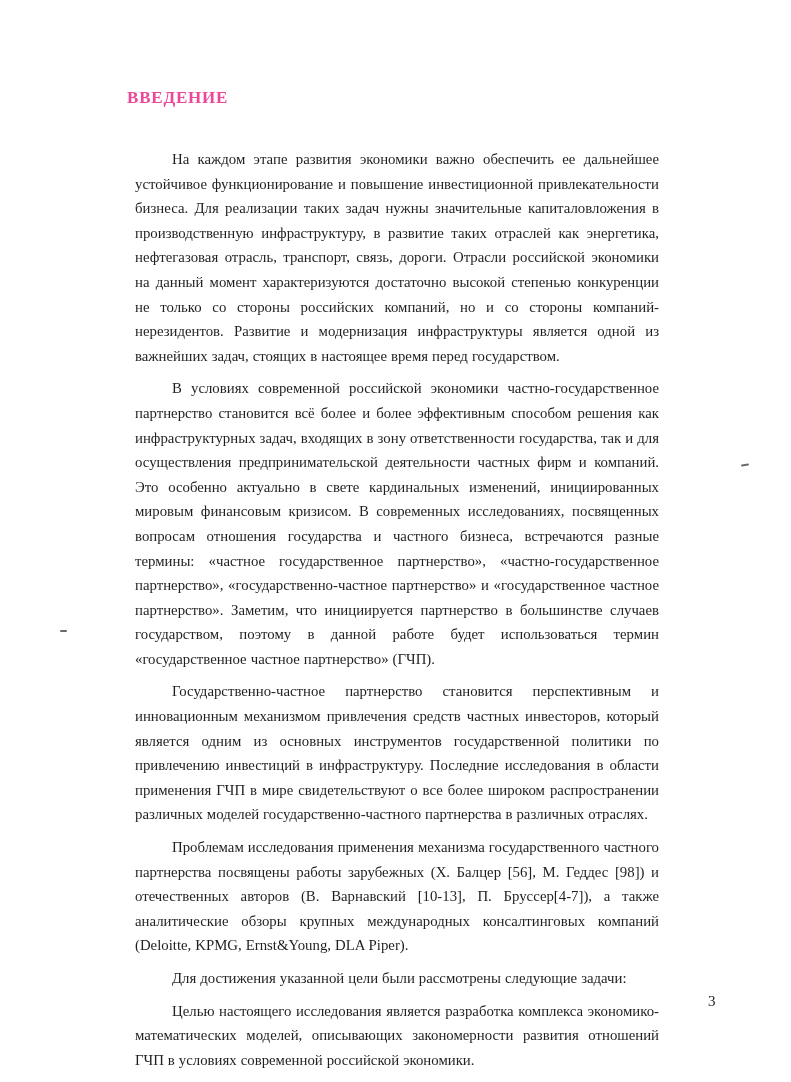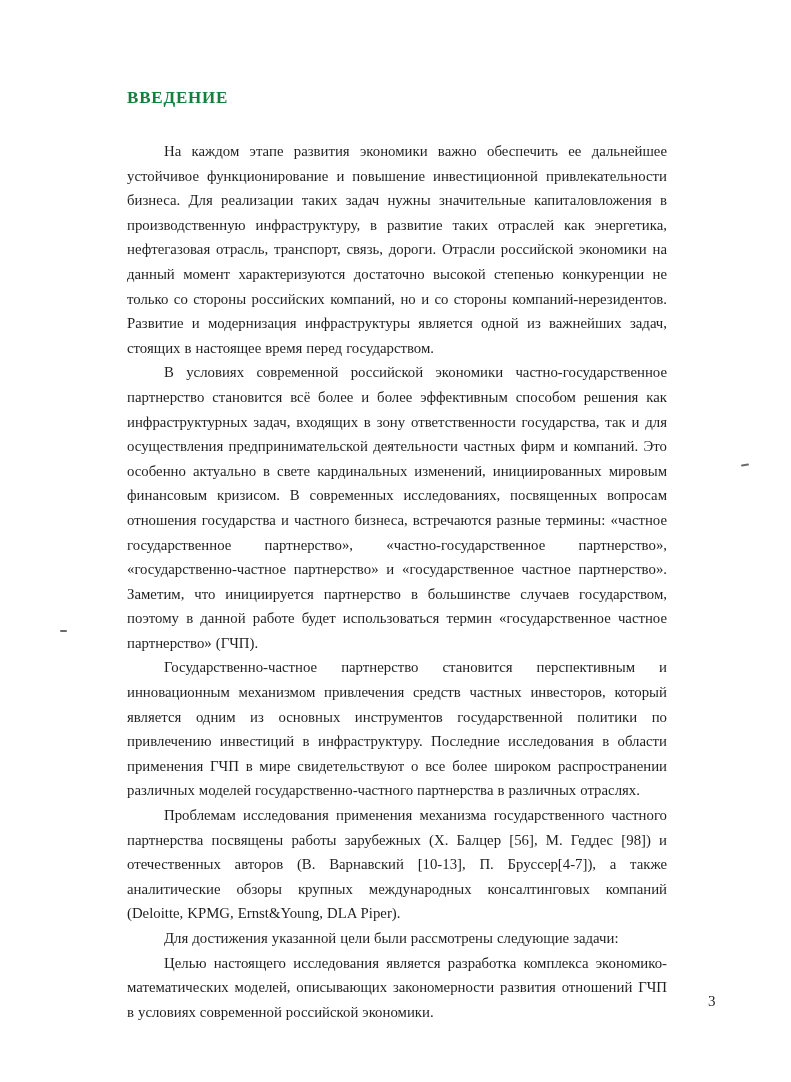--- a/index.html
+++ b/index.html
@@ -18,36 +18,36 @@
     box-shadow: 0 0 4px rgba(0,0,0,0.2);
   }
   .title {
     position: absolute;
     left: 127px;
     top: 88px;
     margin: 0;
     font-size: 17px;
     font-weight: bold;
     letter-spacing: 0.8px;
-    color: #15803d;
+    color: #ec4899;
   }
   .body-text {
     position: absolute;
     left: 127px;
     top: 139px;
     width: 540px;
     font-size: 14.8px;
     line-height: 24.6px;
     text-align: justify;
     hyphens: auto;
     -webkit-hyphens: auto;
     word-spacing: 0.3px;
   }
   .body-text p {
-    margin: 0;
+    margin: 8px;
     text-indent: 37px;
   }
   .page-number {
     position: absolute;
     left: 708px;
     top: 993px;
     font-size: 15px;
     color: #1f1f1f;
   }
   .artifact-dash {

